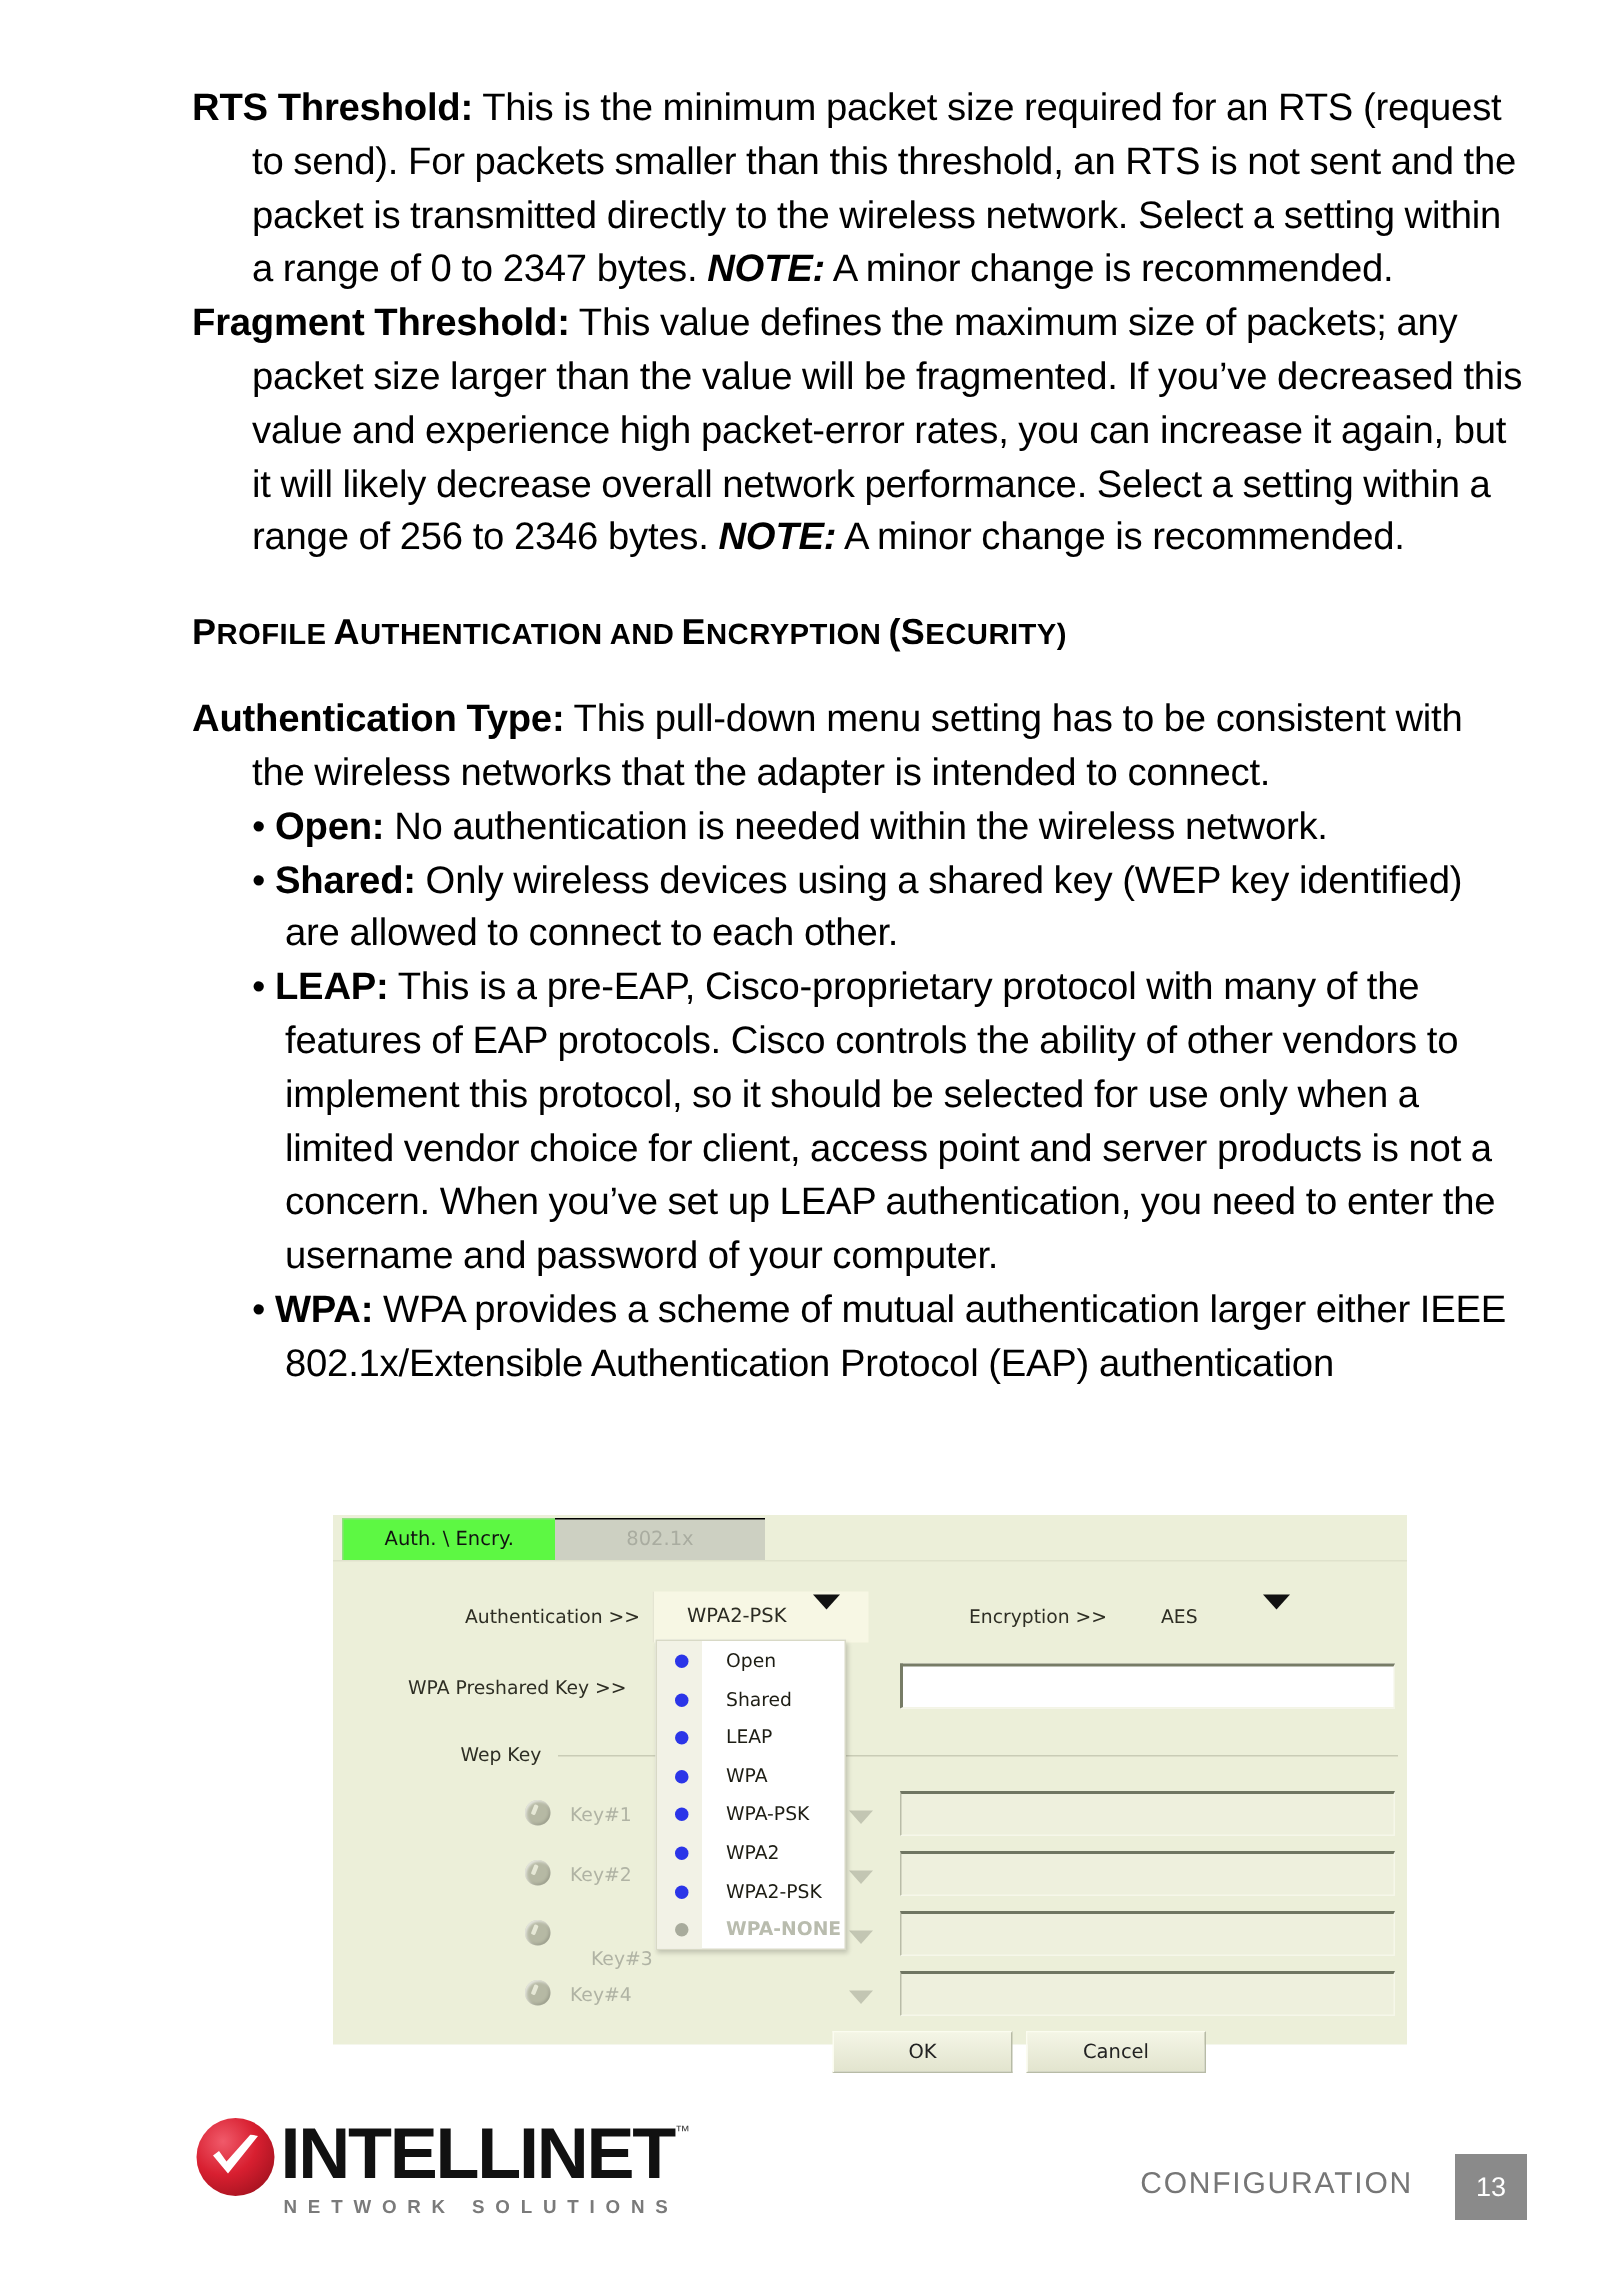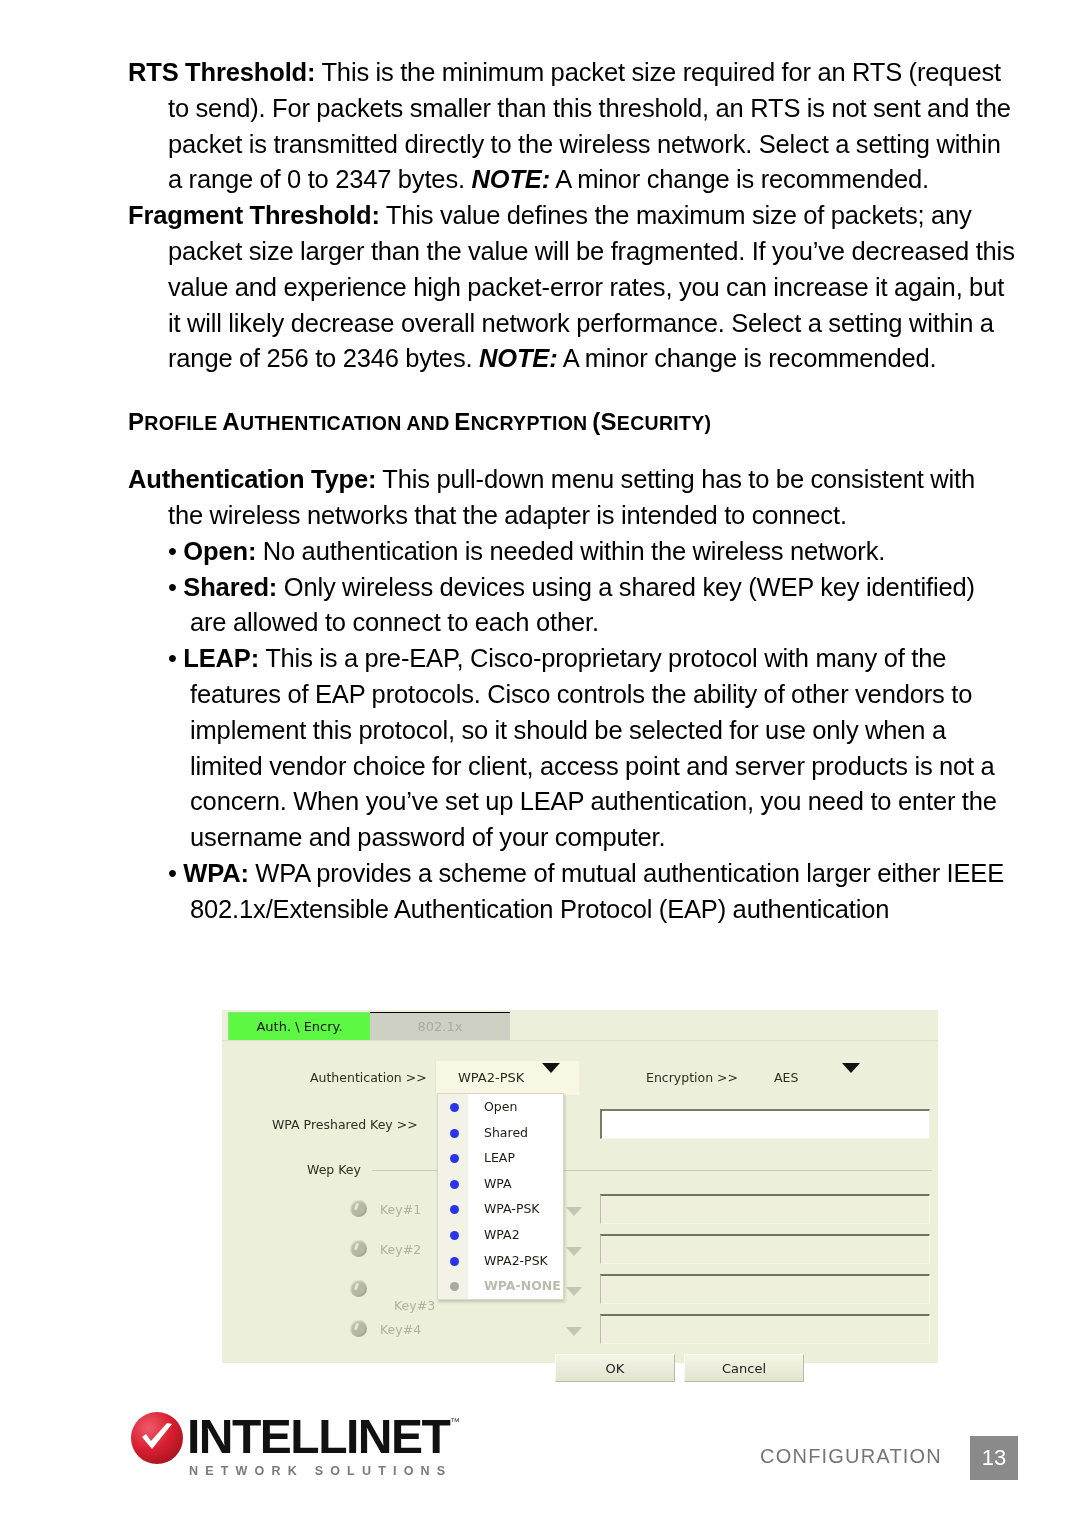--- a/index.html
+++ b/index.html
@@ -318,21 +318,21 @@
     letter-spacing: 1.2px;
     color: #767676;
     white-space: nowrap;
   }
   .page-badge {
     position: absolute;
     right: 0; top: 0;
     width: 48px; height: 44px;
     background: #8a8a8a;
     color: #ffffff;
-    font-size: 22px;
+    font-size: 18px;
     text-align: center;
     line-height: 44px;
   }
 </style>
 </head>
 <body>
 
 <div class="page">
 
   <div class="textcol">

